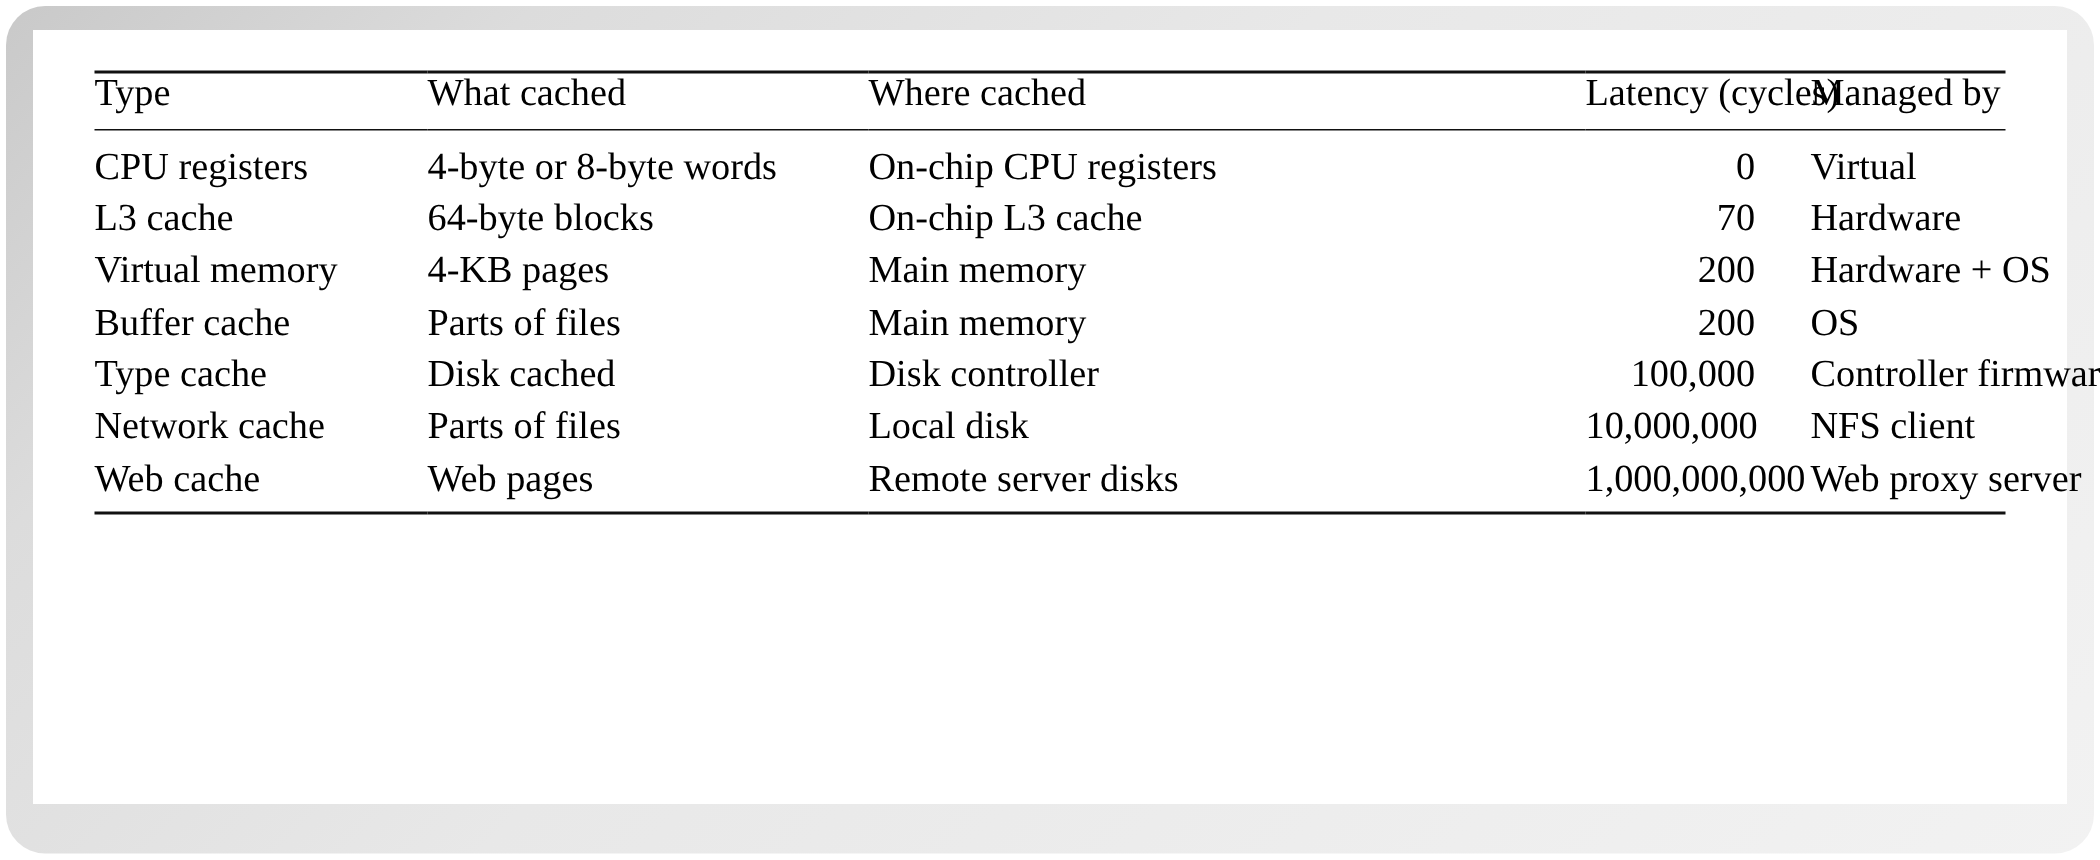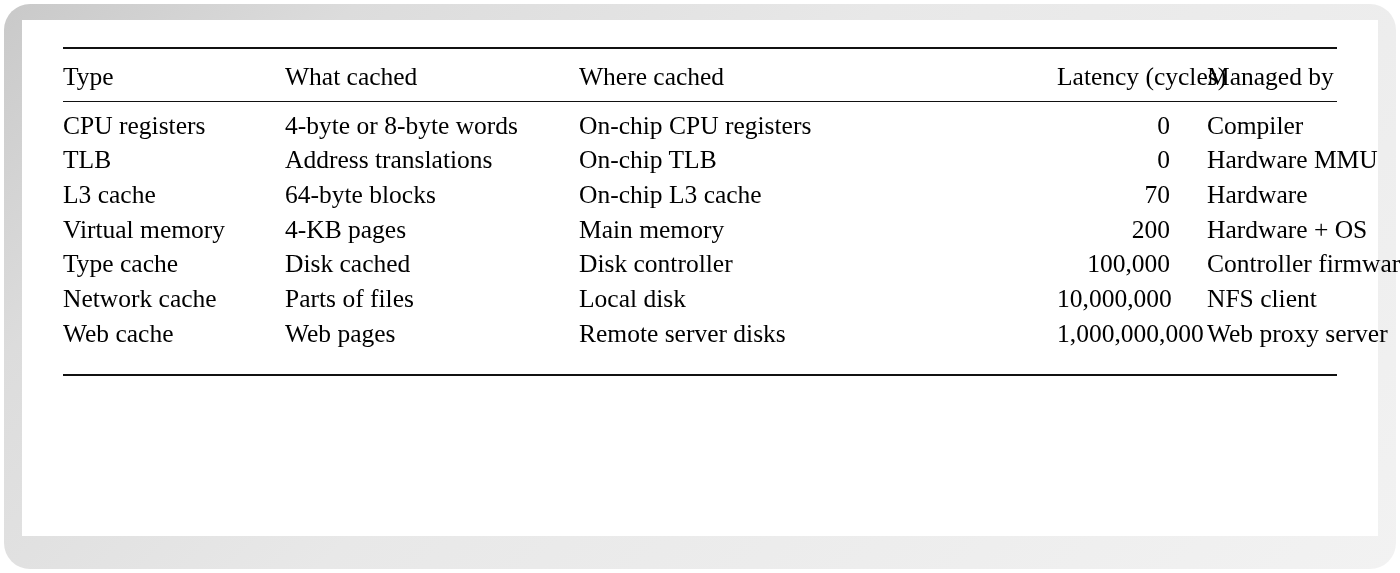--- a/index.html
+++ b/index.html
@@ -75,33 +75,33 @@
 
   table.cache-table col.c-type      { width: 222px; }
   table.cache-table col.c-what      { width: 294px; }
   table.cache-table col.c-where     { width: 478px; }
   table.cache-table col.c-latency   { width: 113px; }
   table.cache-table col.c-managed   { width: 167px; }
 
   thead th {
     text-align: left;
     font-weight: normal;
-    padding: 15px 0 11px 0;
+    padding: 0 0 11px 0;
     vertical-align: baseline;
     white-space: nowrap;
   }
   thead th.num { text-align: right; }
 
   thead tr {
     border-top: 2.5px solid #111111;
     border-bottom: 1.6px solid #111111;
   }
 
   tbody tr:first-child td { padding-top: 11px; }
-  tbody tr:last-child  td { padding-bottom: 28px; }
+  tbody tr:last-child  td { padding-bottom: 10px; }
 
   tbody td {
     text-align: left;
     padding: 4.6px 0;
     vertical-align: baseline;
     white-space: nowrap;
   }
   tbody td.num { text-align: right; }
 
   tbody {
@@ -137,42 +137,42 @@
             <th class="num">Latency (cycles)</th>
             <th class="managed">Managed by</th>
           </tr>
         </thead>
         <tbody>
           <tr>
             <td>CPU registers</td>
             <td>4-byte or 8-byte words</td>
             <td>On-chip CPU registers</td>
             <td class="num">0</td>
-            <td class="managed">Compiler</td>
-          </tr>
-          <tr>
-            <td>TLB</td>
-            <td>Address translations</td>
-            <td>On-chip TLB</td>
-            <td class="num">0</td>
-            <td class="managed">Hardware MMU</td>
+            <td class="managed">Virtual</td>
           </tr>
           <tr>
             <td>L3 cache</td>
             <td>64-byte blocks</td>
             <td>On-chip L3 cache</td>
             <td class="num">70</td>
             <td class="managed">Hardware</td>
           </tr>
           <tr>
             <td>Virtual memory</td>
             <td>4-KB pages</td>
             <td>Main memory</td>
             <td class="num">200</td>
             <td class="managed">Hardware + OS</td>
+          </tr>
+          <tr>
+            <td>Buffer cache</td>
+            <td>Parts of files</td>
+            <td>Main memory</td>
+            <td class="num">200</td>
+            <td class="managed">OS</td>
           </tr>
           <tr>
             <td>Type cache</td>
             <td>Disk cached</td>
             <td>Disk controller</td>
             <td class="num">100,000</td>
             <td class="managed">Controller firmware</td>
           </tr>
           <tr>
             <td>Network cache</td>

